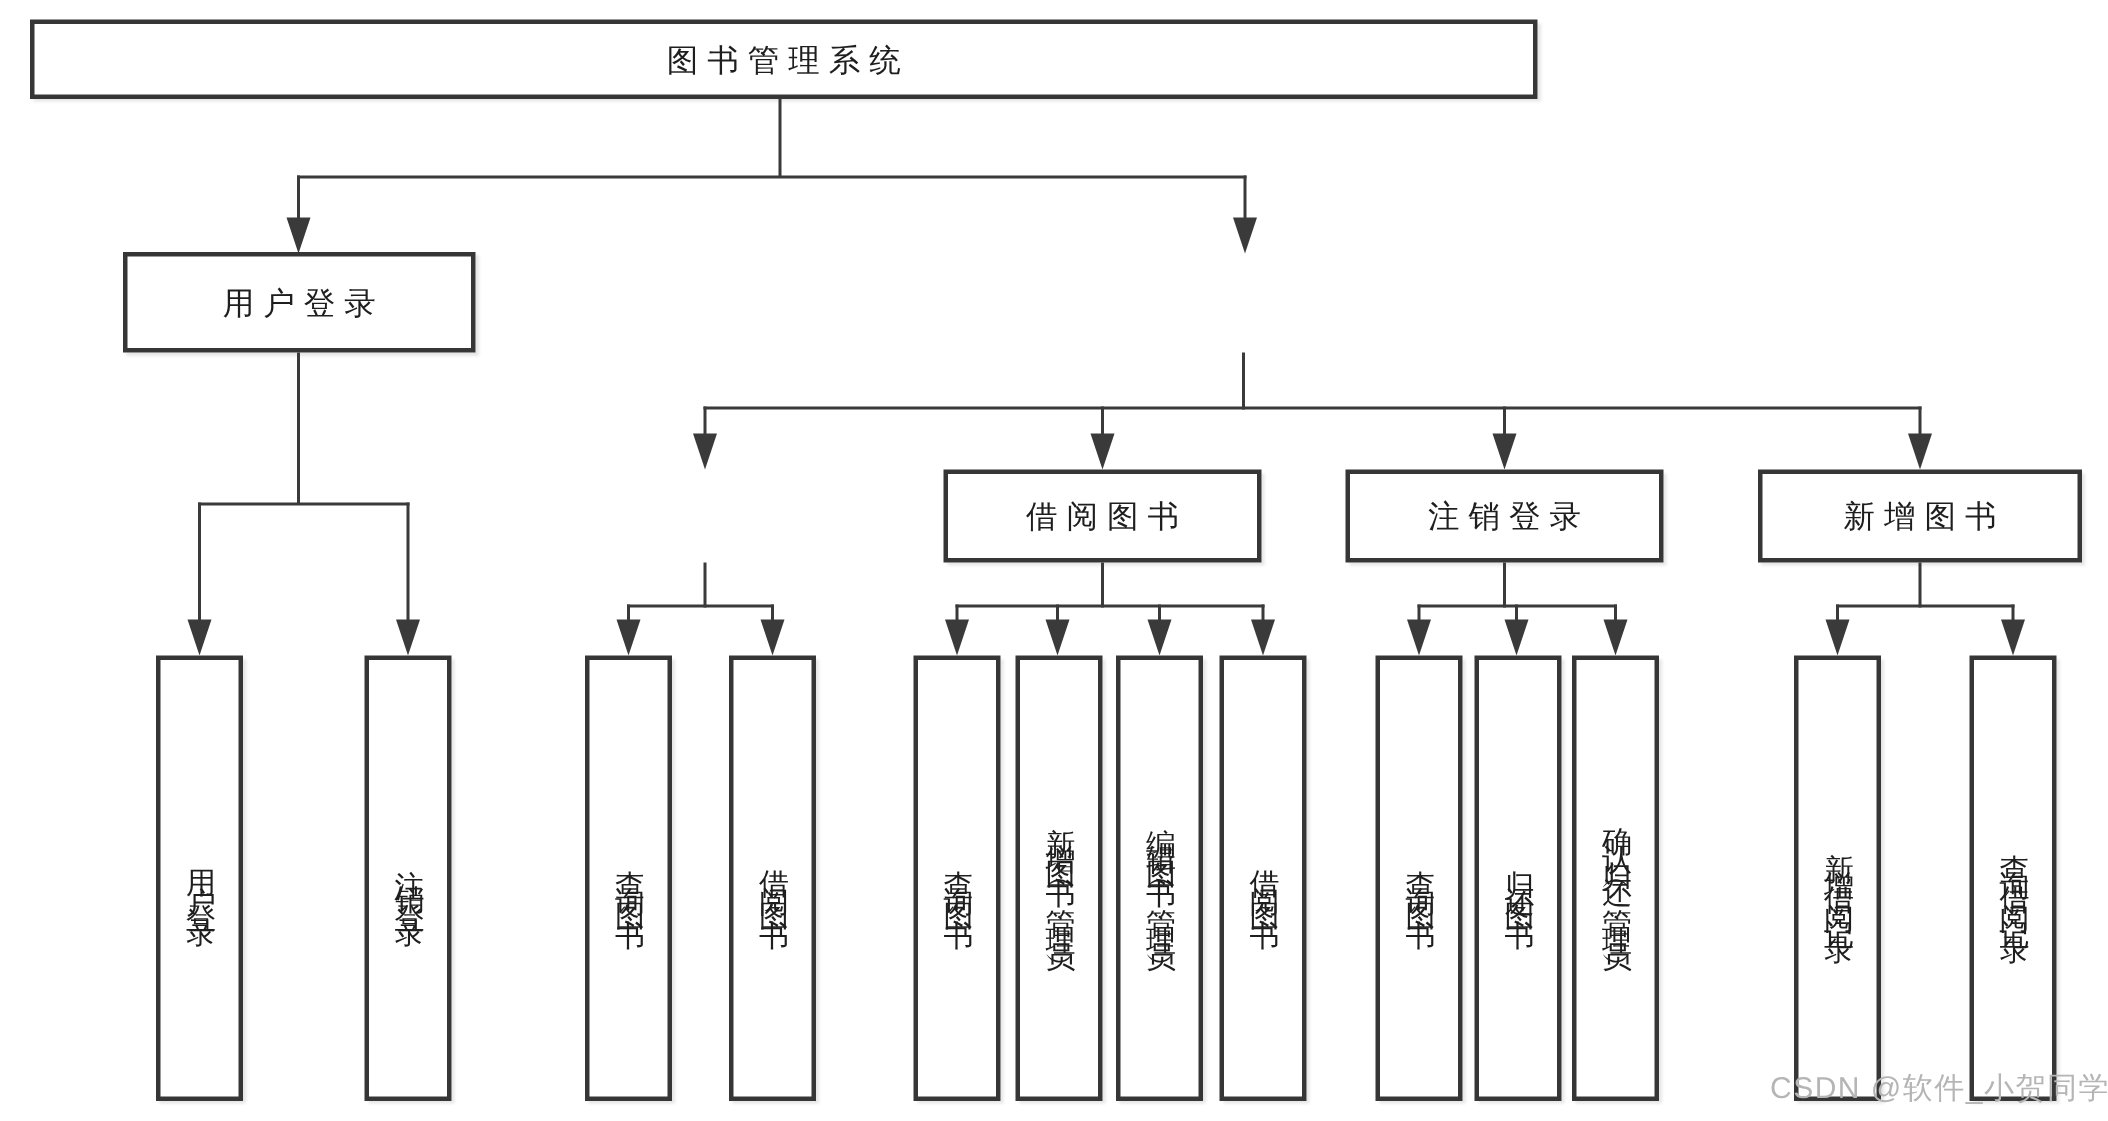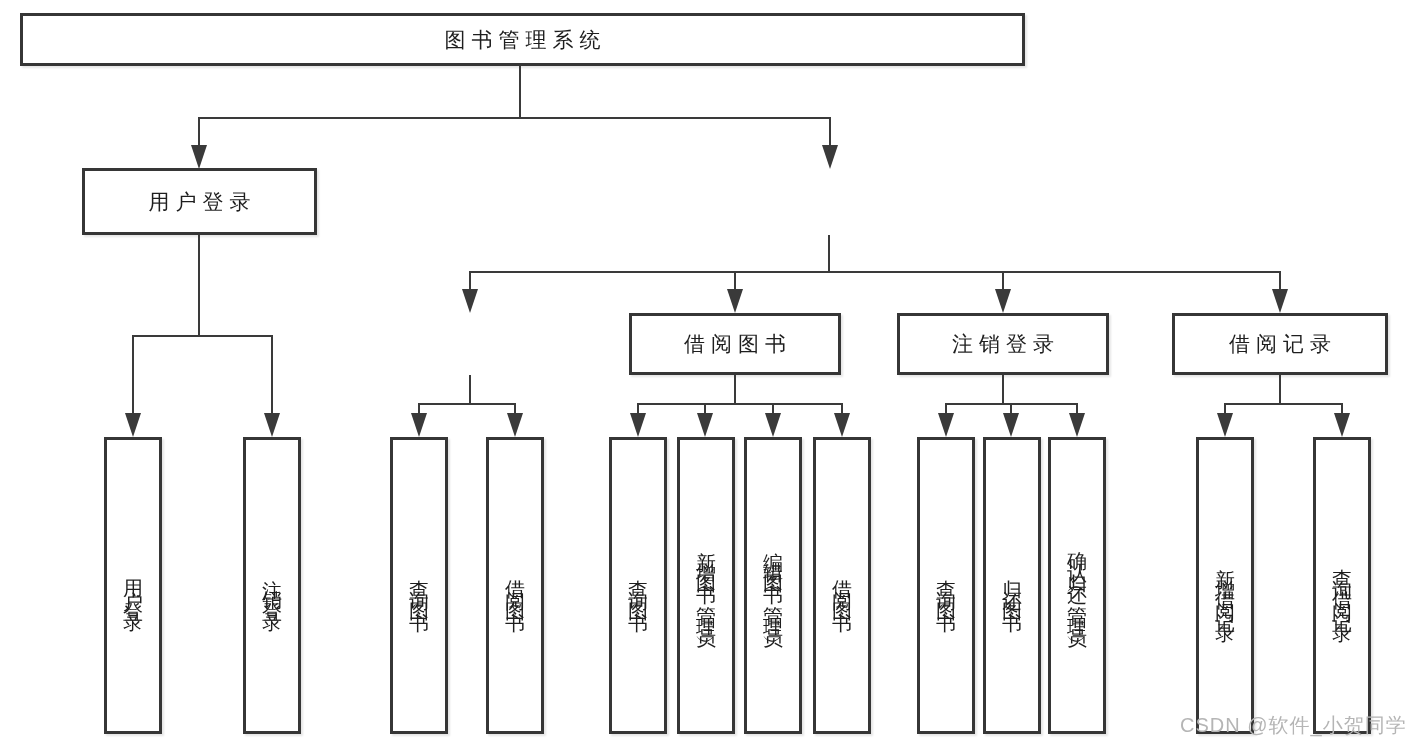--- a/index.html
+++ b/index.html
@@ -76,21 +76,21 @@
   <div class="arr" style="left:462px;top:289px"></div>
   <div class="vl" style="left:734px;top:271px;height:20px"></div>
   <div class="arr" style="left:727px;top:289px"></div>
   <div class="vl" style="left:1002px;top:271px;height:20px"></div>
   <div class="arr" style="left:995px;top:289px"></div>
   <div class="vl" style="left:1279px;top:271px;height:20px"></div>
   <div class="arr" style="left:1272px;top:289px"></div>
 
   <div class="box hbox" style="left:629px;top:313px;width:212px;height:62px">借阅图书</div>
   <div class="box hbox" style="left:897px;top:313px;width:212px;height:62px">注销登录</div>
-  <div class="box hbox" style="left:1172px;top:313px;width:216px;height:62px">借阅记录</div>
+  <div class="box hbox" style="left:1172px;top:313px;width:216px;height:62px">新增图书</div>
 
   <div class="vl" style="left:469px;top:375px;height:30px"></div>
   <div class="hl" style="left:418px;top:403px;width:98px"></div>
   <div class="vl" style="left:418px;top:403px;height:12px"></div>
   <div class="arr" style="left:411px;top:413px"></div>
   <div class="vl" style="left:514px;top:403px;height:12px"></div>
   <div class="arr" style="left:507px;top:413px"></div>
 
   <div class="vl" style="left:734px;top:375px;height:30px"></div>
   <div class="hl" style="left:637px;top:403px;width:206px"></div>

